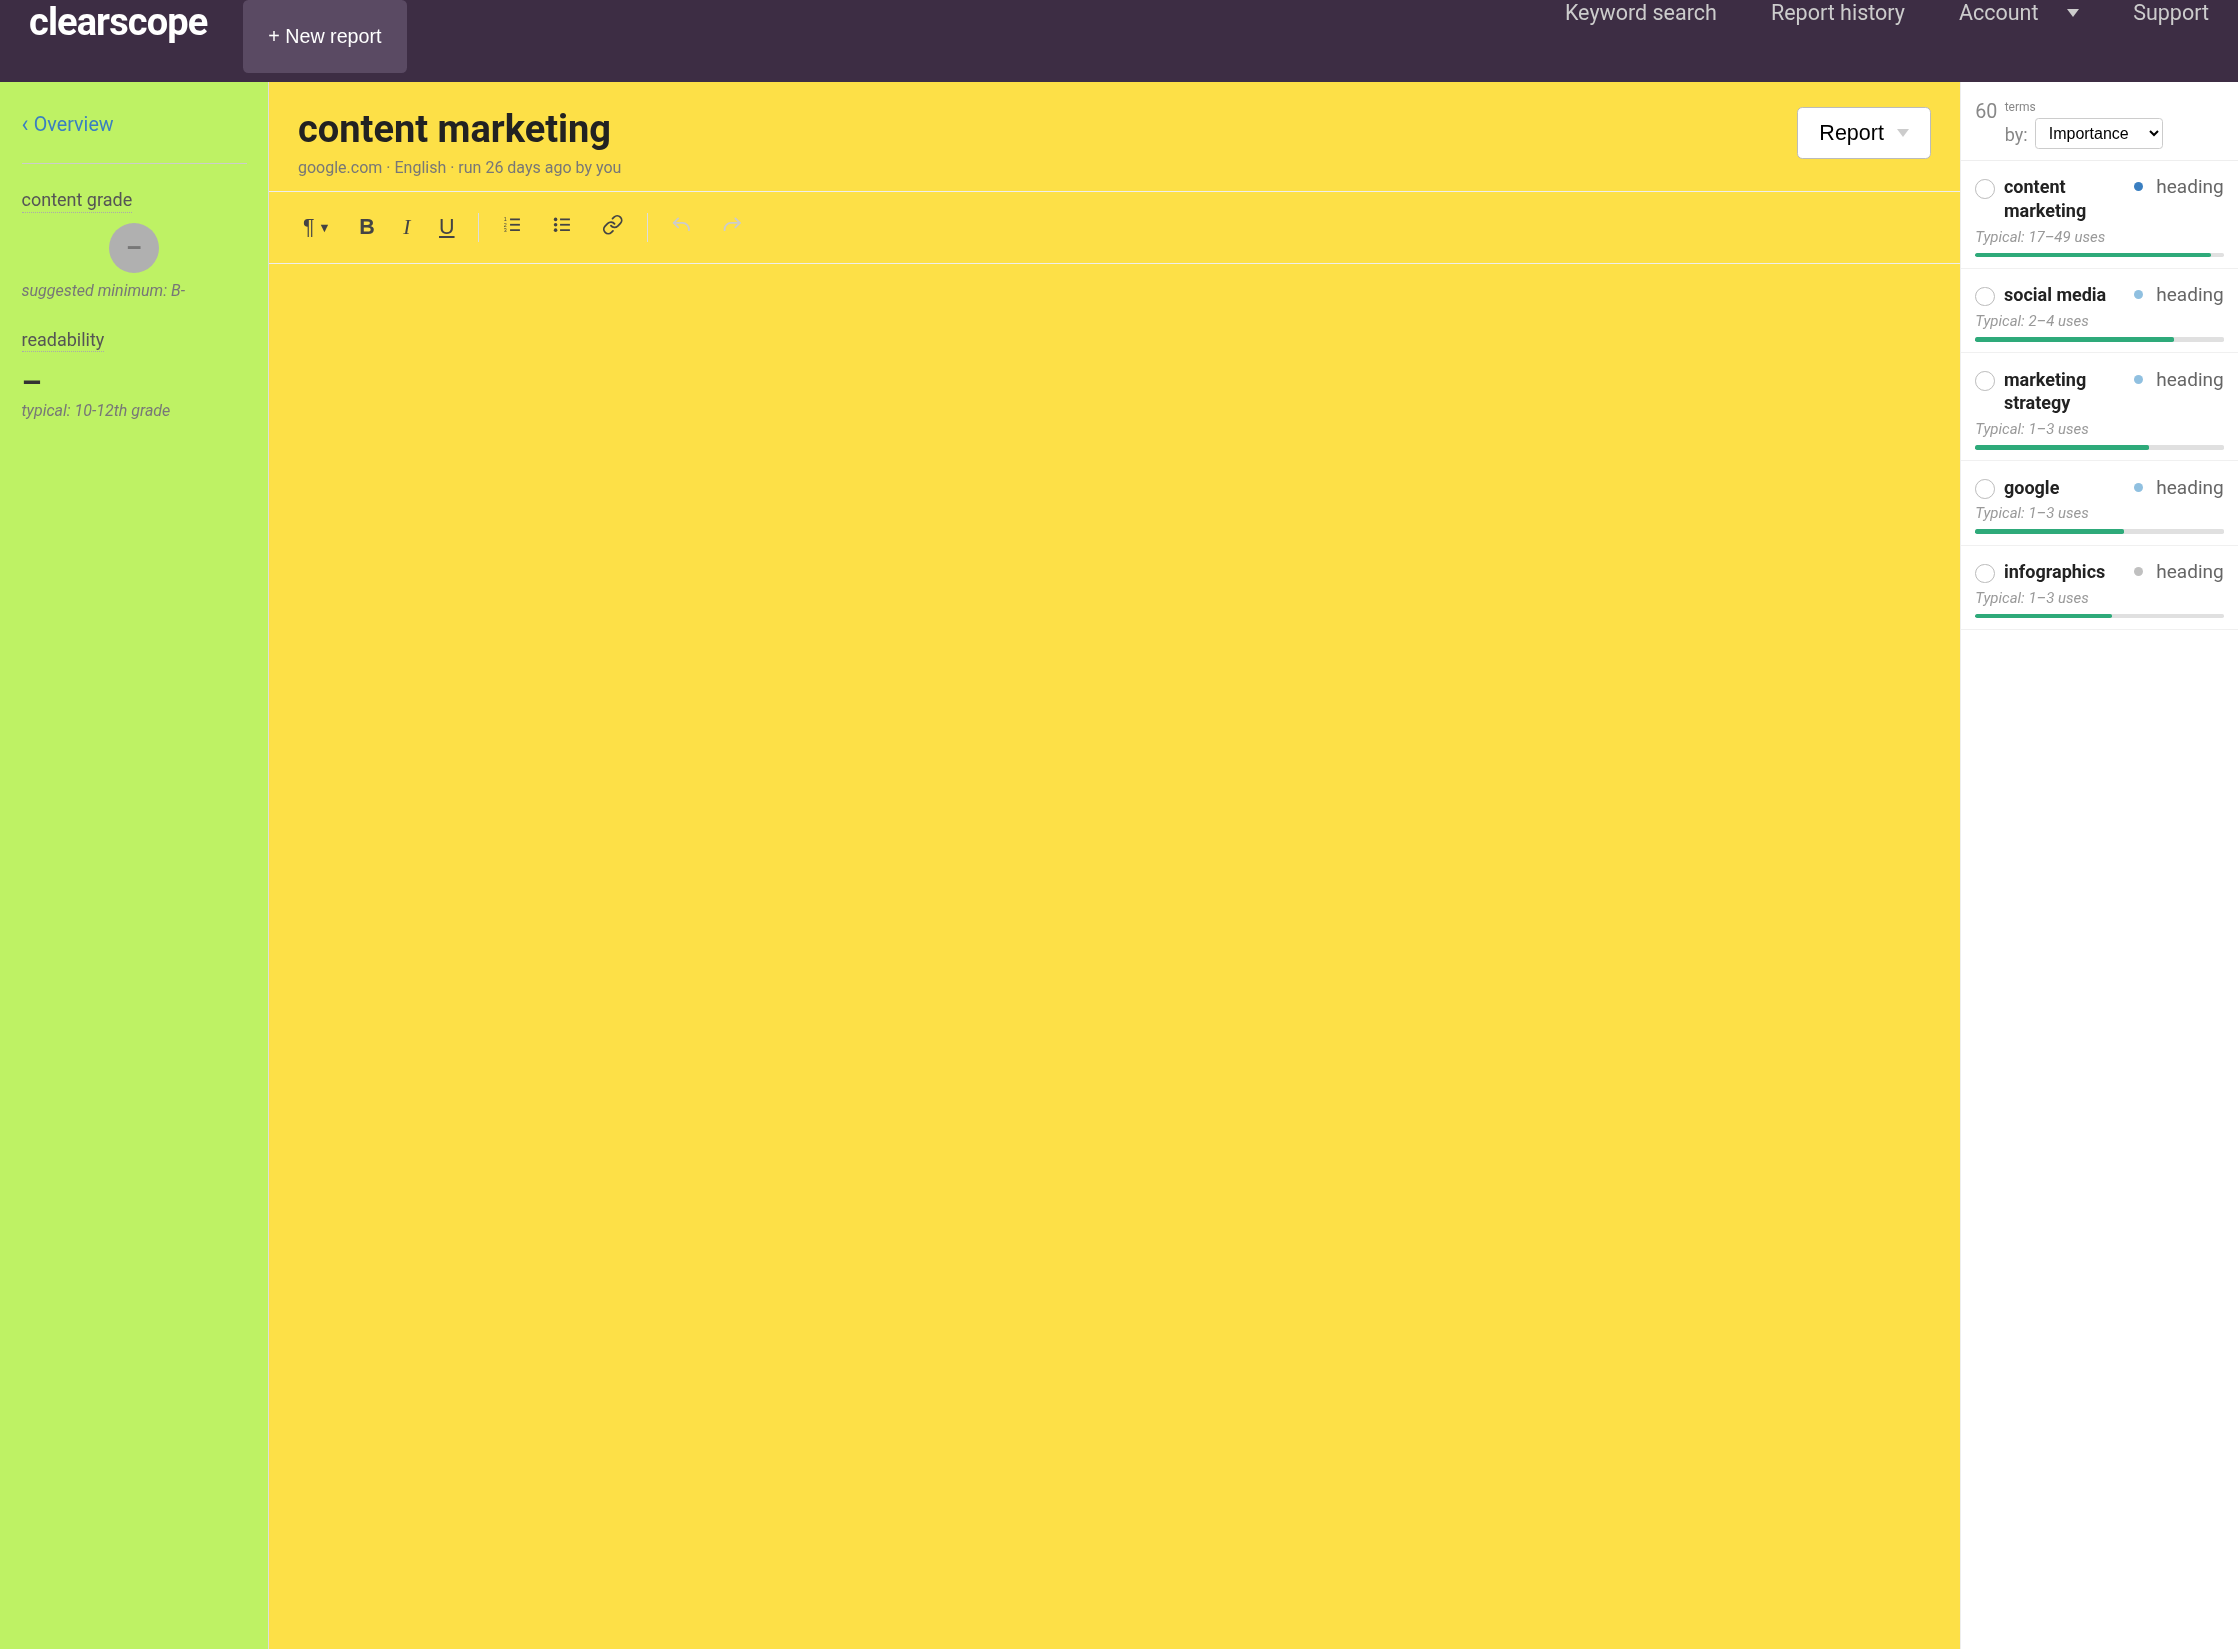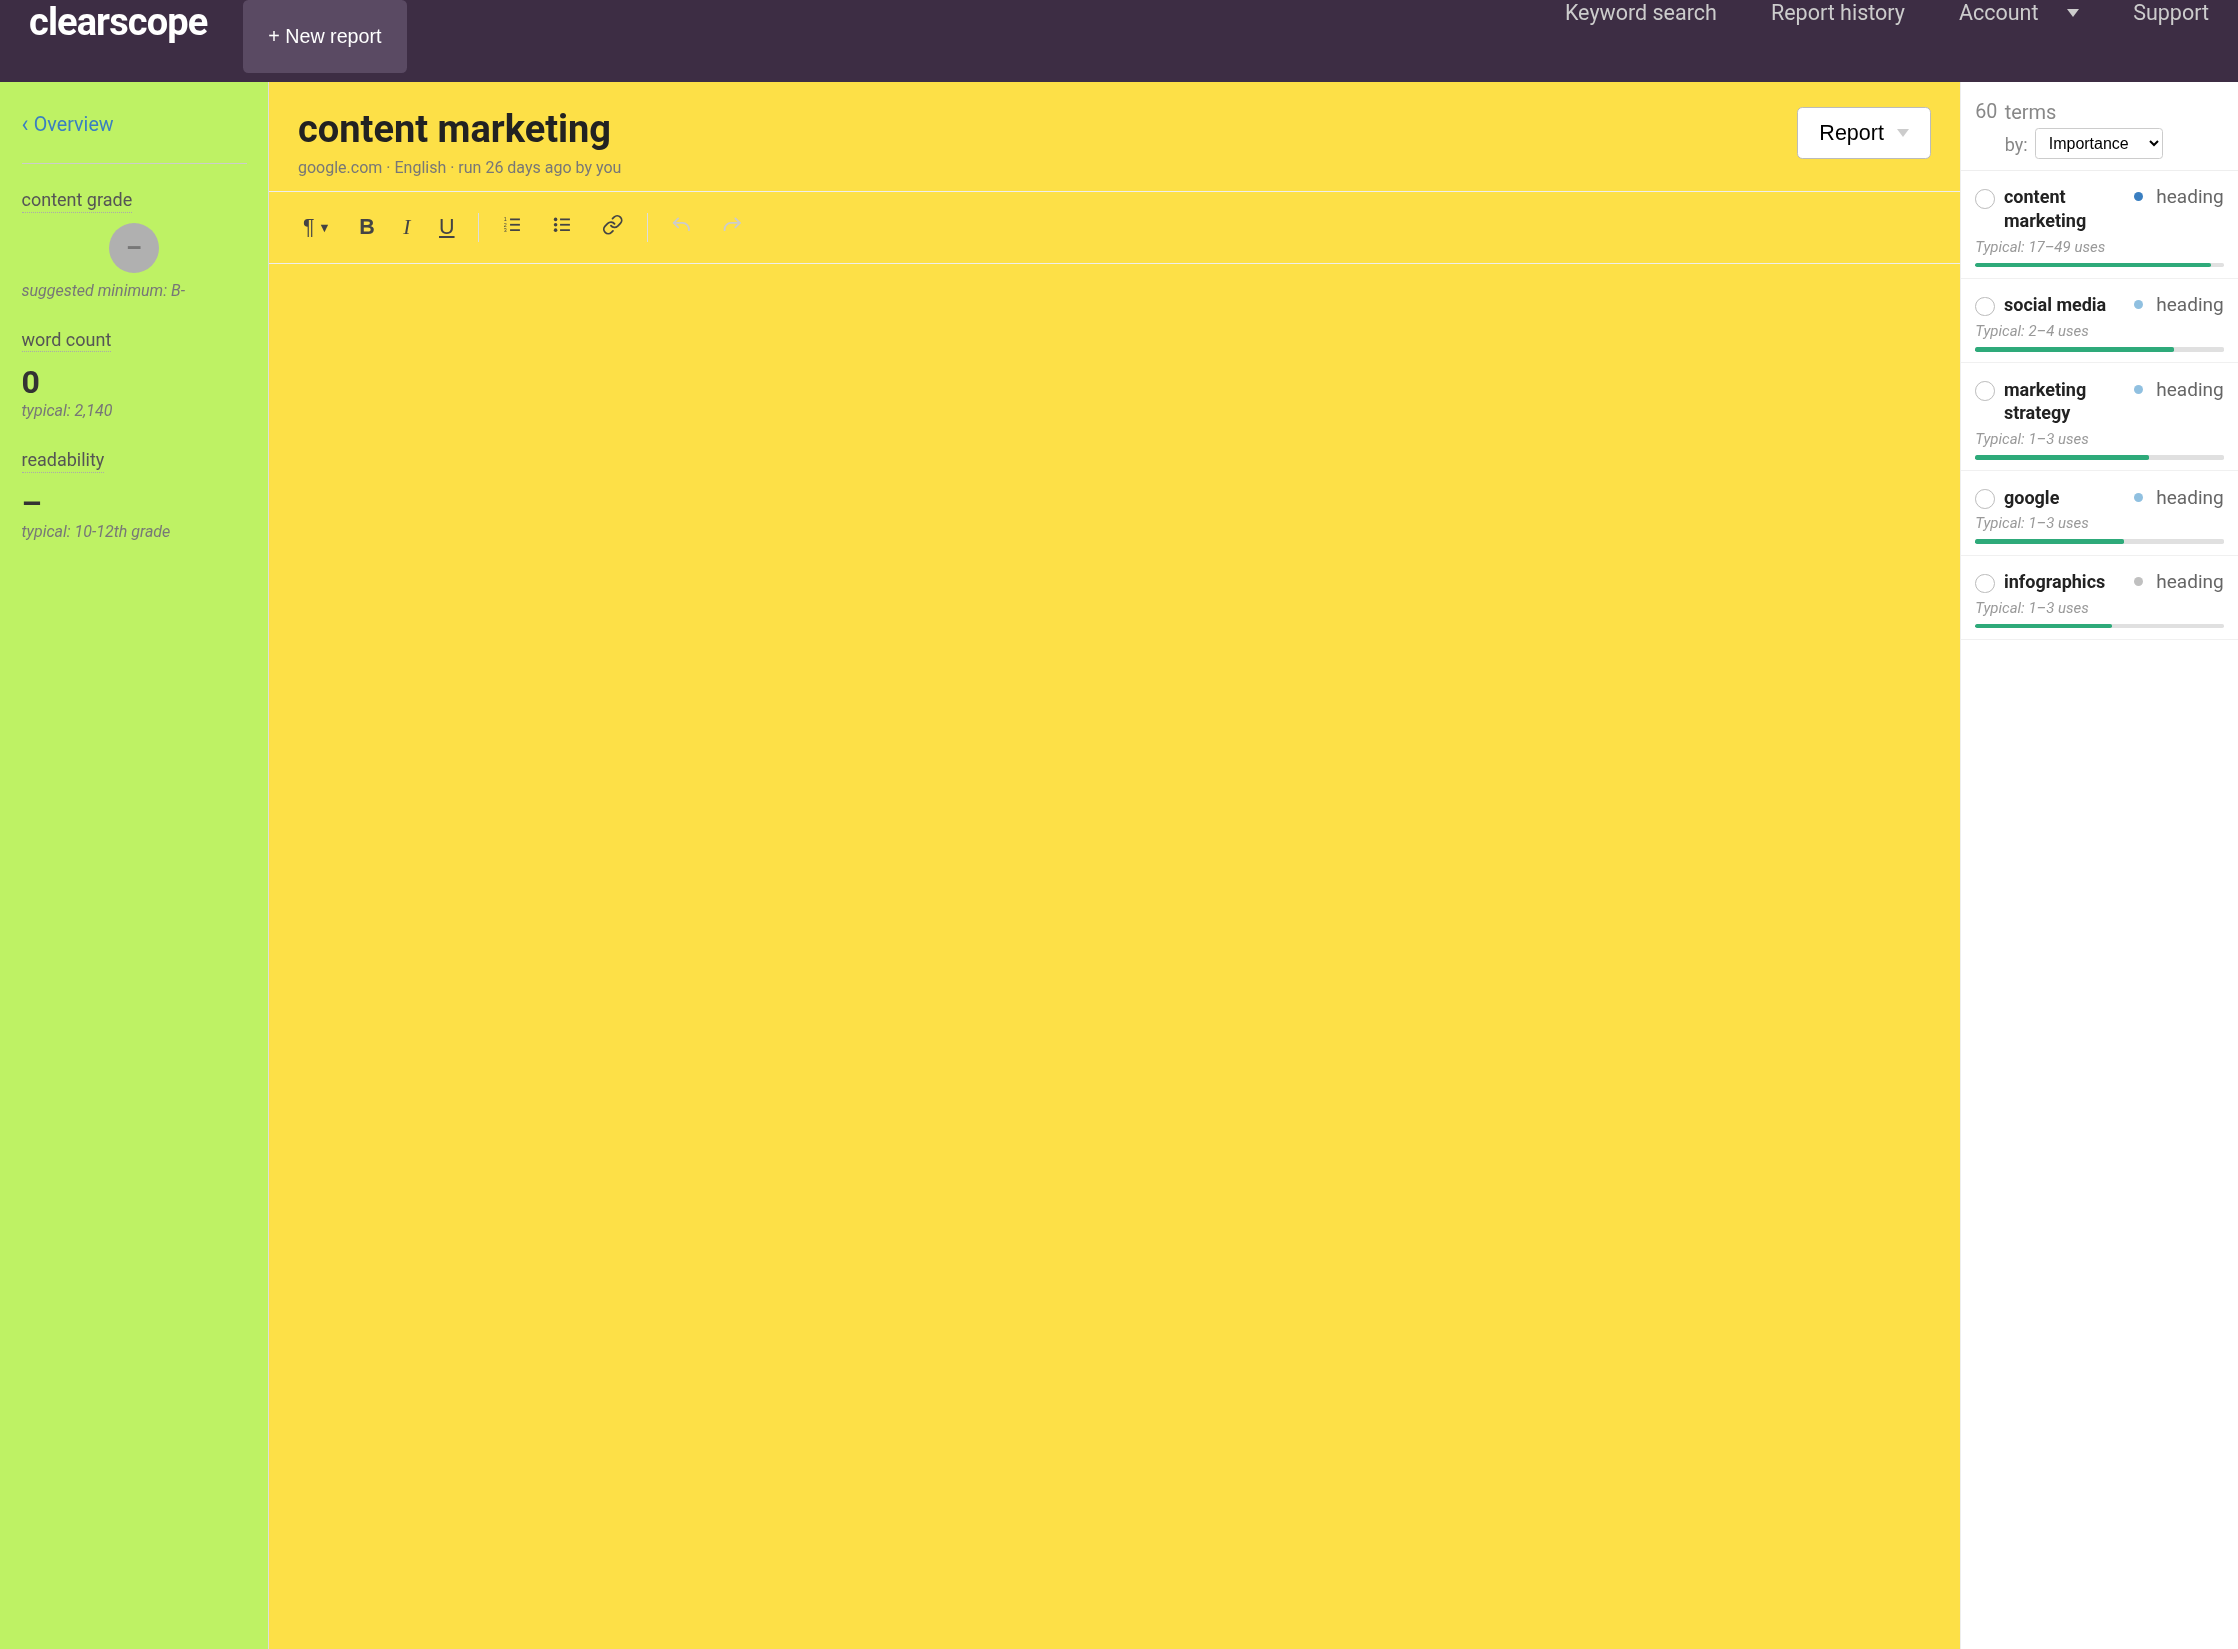--- a/index.html
+++ b/index.html
@@ -211,21 +211,21 @@
       gap: 7.2px;
       flex-wrap: wrap;
       border-bottom: 0.9px solid #eee;
     }
     .terms-count {
       font-size: 19.7px;
       color: #888;
       line-height: 1.2;
     }
     .terms-label {
-      font-size: 20px;
+      font-size: 12px;
       color: #888;
     }
     .terms-sort-label {
       font-size: 18px;
       color: #888;
       margin-top: 1.8px;
     }
     .terms-sort-select {
       border: 0.9px solid #ccc;
       border-radius: 3.6px;
@@ -321,25 +321,20 @@
     <hr class="sidebar-divider">
 
     <div class="sidebar-metric">
       <div class="sidebar-metric-label">content grade</div>
       <div class="sidebar-metric-value grade">
         <span>–</span>
       </div>
       <div class="sidebar-metric-sub">suggested minimum: B-</div>
     </div>
 
-    <div class="sidebar-metric">
-      <div class="sidebar-metric-label">word count</div>
-      <div class="sidebar-metric-value" style="font-size:32px;">0</div>
-      <div class="sidebar-metric-sub">typical: 2,140</div>
-    </div>
 
     <div class="sidebar-metric">
       <div class="sidebar-metric-label" style="border-bottom:0.9px dotted #aaa;">readability</div>
       <div class="sidebar-metric-value" style="font-size:32px;">–</div>
       <div class="sidebar-metric-sub">typical: 10-12th grade</div>
     </div>
   </aside>
 
   <section class="content-area">
 

